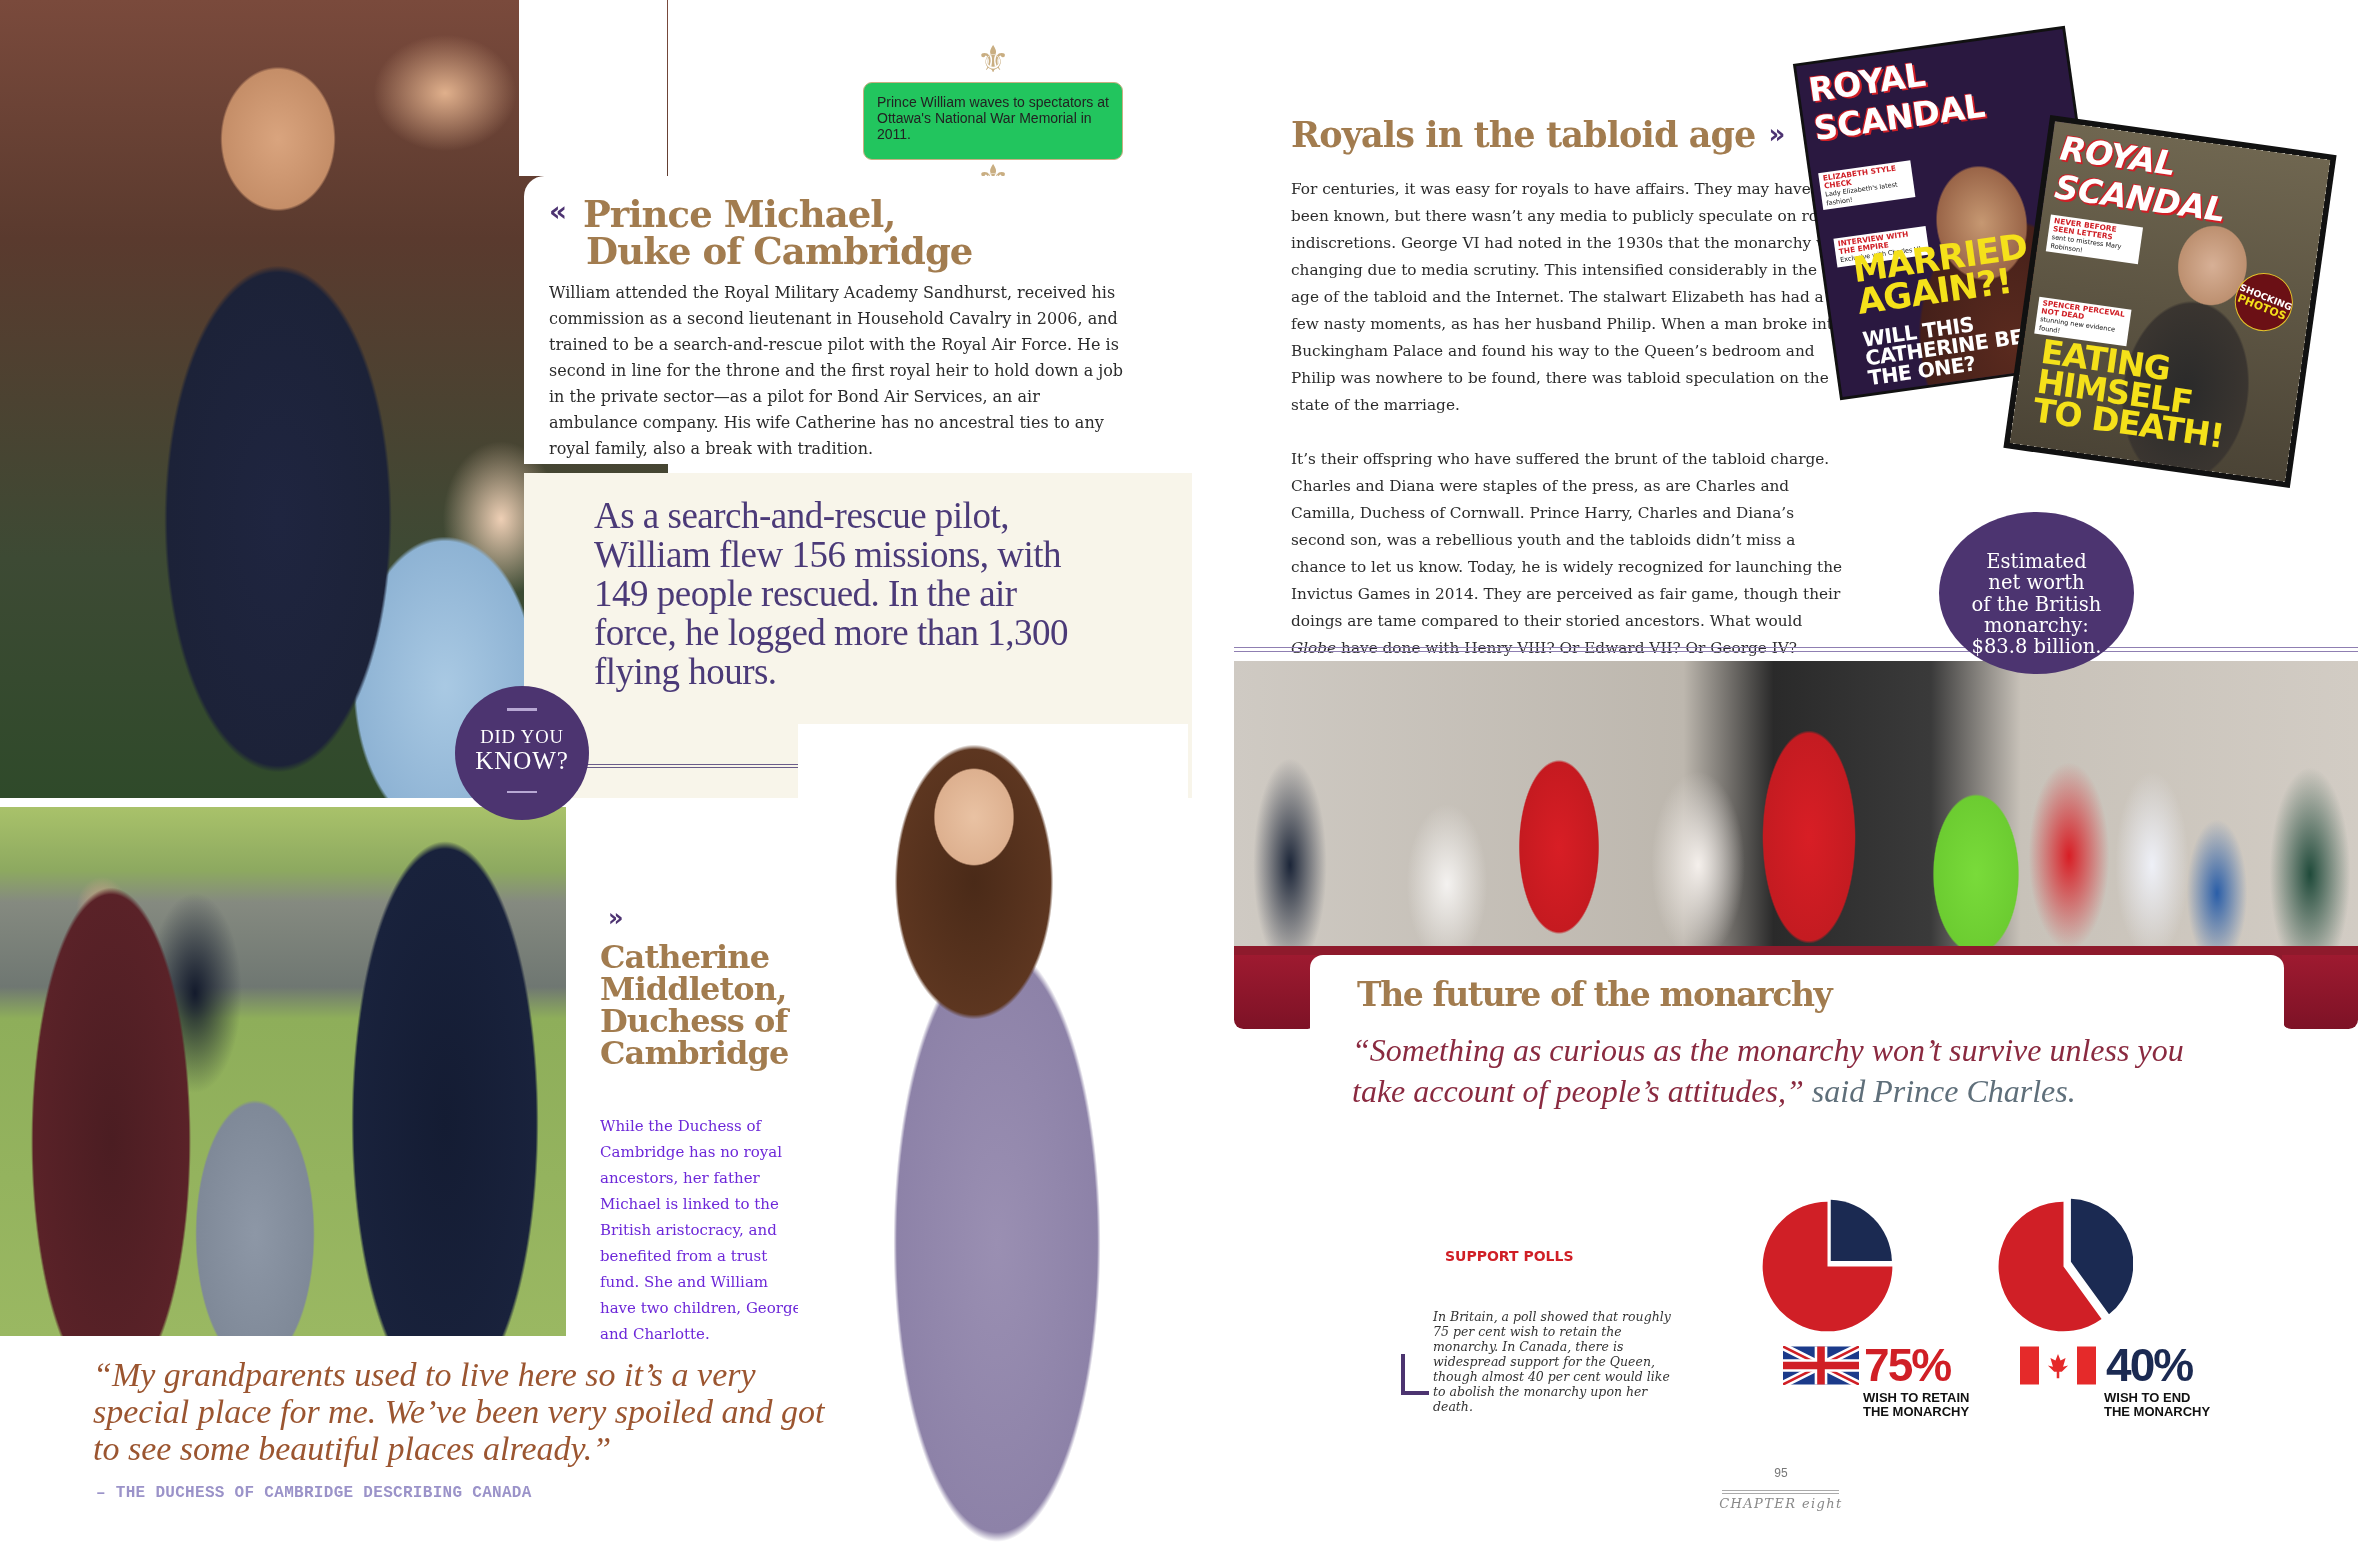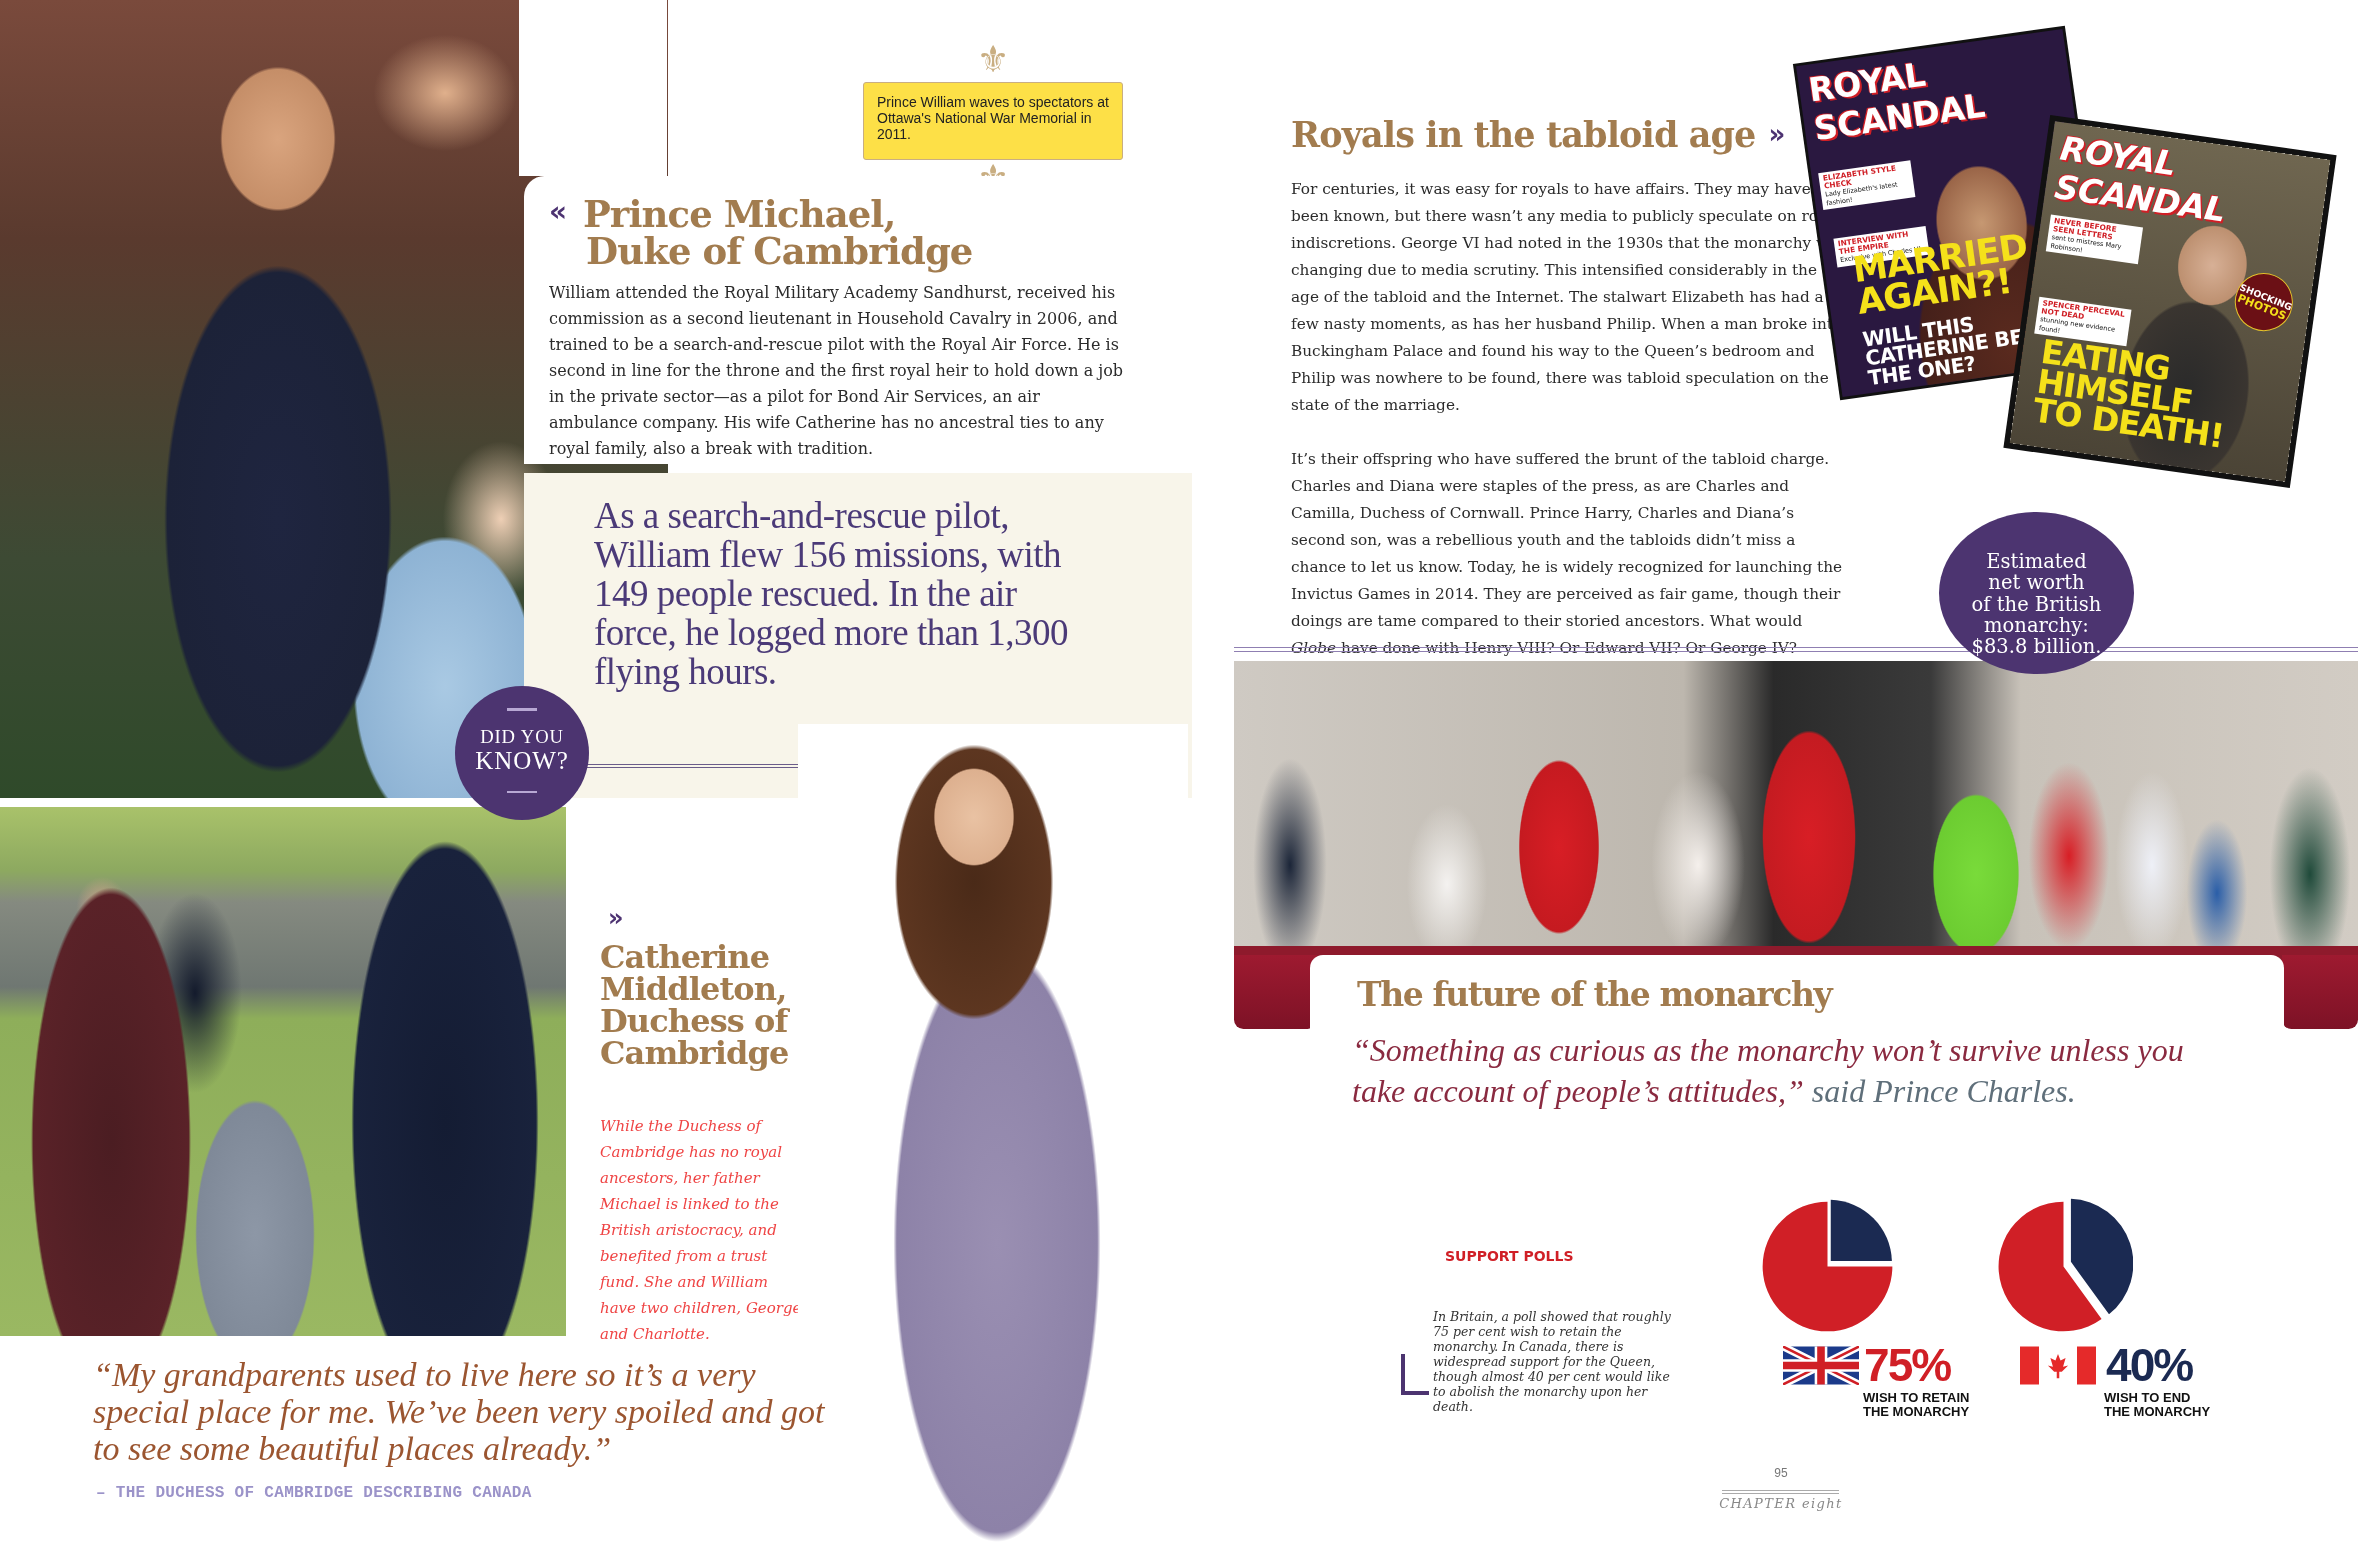--- a/index.html
+++ b/index.html
@@ -59,21 +59,21 @@
       linear-gradient(90deg, #cfcac3 0%, #bdb7ae 40%, #2a2a2a 48%, #3a3a3a 62%, #c8c2b9 70%, #d2ccc4 100%);
   }
   .drape-left { left: 1234px; top: 955px; width: 83px; height: 74px; background: linear-gradient(180deg,#9e1a30,#7d1226); border-radius: 0 0 9.3px 9.3px; }
   .drape-right { left: 2282px; top: 955px; width: 76px; height: 74px; background: linear-gradient(180deg,#9e1a30,#7d1226); border-radius: 0 0 9.3px 9.3px; }
   .drape-bar { left: 1234px; top: 946px; width: 1124px; height: 15px; background: #8e1a2c; }
   .future-panel { left: 1310px; top: 955px; width: 974px; height: 83px; background: #ffffff; border-radius: 13px 13px 0 0; }
 
   
   .caption-box {
     left: 863px; top: 82px; width: 260px; height: 78px;
-    border: 1.9px solid #c9ae82; border-radius: 3px; background: #fde047;
+    border: 1.9px solid #c9ae82; border-radius: 9px; background: #22c55e;
     padding: 11px 13px;
     font-family: "Liberation Sans", sans-serif; font-size: 14px; line-height: 16px; color: #222;
   }
   .ornament { color: #c9ae82; font-size: 37px; line-height: 37px; text-align: center; width: 56px; }
 
   
   .heading { font-family: "DejaVu Serif", serif; font-weight: bold; color: #a27c4f; letter-spacing: -0.9px; }
   .chev { color: #4d3372; font-weight: bold; font-family: "DejaVu Sans", sans-serif; }
 
   .william-head-panel { left: 524px; top: 176px; width: 668px; height: 288px; background: #fff; border-top-left-radius: 20.4px; }
@@ -92,21 +92,21 @@
     background: #4c3470; color: #fff; text-align: center;
     font-family: "Liberation Serif", serif;
   }
   .dyk-badge .bar { width: 30px; height: 2.8px; background: #b8a8d4; margin: 0 auto; }
   .dyk-badge .l1 { font-size: 18.6px; line-height: 20.4px; letter-spacing: 0.9px; }
   .dyk-badge .l2 { font-size: 25px; line-height: 26px; letter-spacing: 0.9px; }
 
   .cath-panel { left: 584px; top: 886px; width: 223px; height: 455px; background: #fff; border-top-left-radius: 20.4px; }
   .cath-chev { left: 608px; top: 904px; font-size: 24px; }
   .cath-title { left: 600px; top: 941px; font-size: 32px; line-height: 32px; width: 213px; }
-  .cath-body { left: 600px; top: 1113px; width: 204px; font-size: 15px; line-height: 26px; color: #ef4444; font-style: italic; }
+  .cath-body { left: 600px; top: 1113px; width: 204px; font-size: 15px; line-height: 26px; color: #6d28d9; }
 
   .quote-kate { left: 93px; top: 1356px; width: 742px; font-family: "Liberation Serif", serif; font-style: italic; font-size: 34px; line-height: 37px; color: #9b5530; }
   .quote-kate-attr { left: 96px; top: 1484px; font-family: Liberation Mono, monospace; font-weight: bold; font-size: 16px; color: #9b93c9; letter-spacing: 0.3px; }
 
   
   .tab-title { left: 1291px; top: 116px; font-size: 35px; line-height: 37px; }
   .tab-title .chev { font-size: 26px; margin-left: 13px; vertical-align: 3.7px; }
   .tab-body { left: 1291px; top: 176px; width: 557px; font-size: 15.3px; line-height: 27px; color: #2b2b2b; }
   .tab-body p + p { margin-top: 27px; }
 

